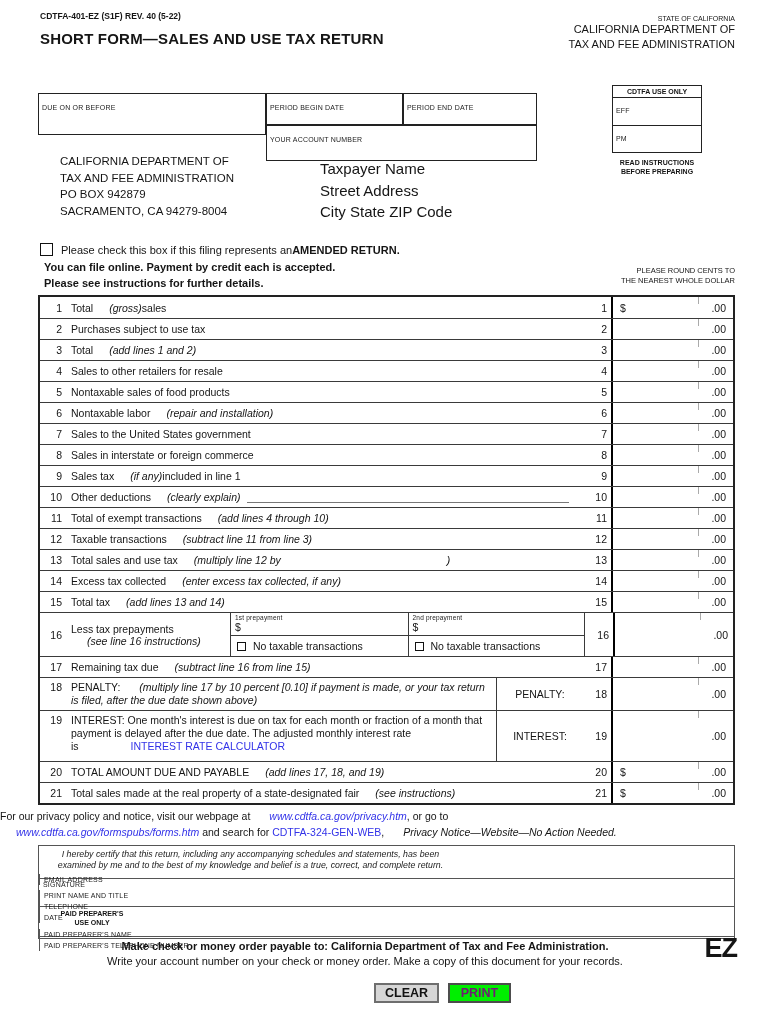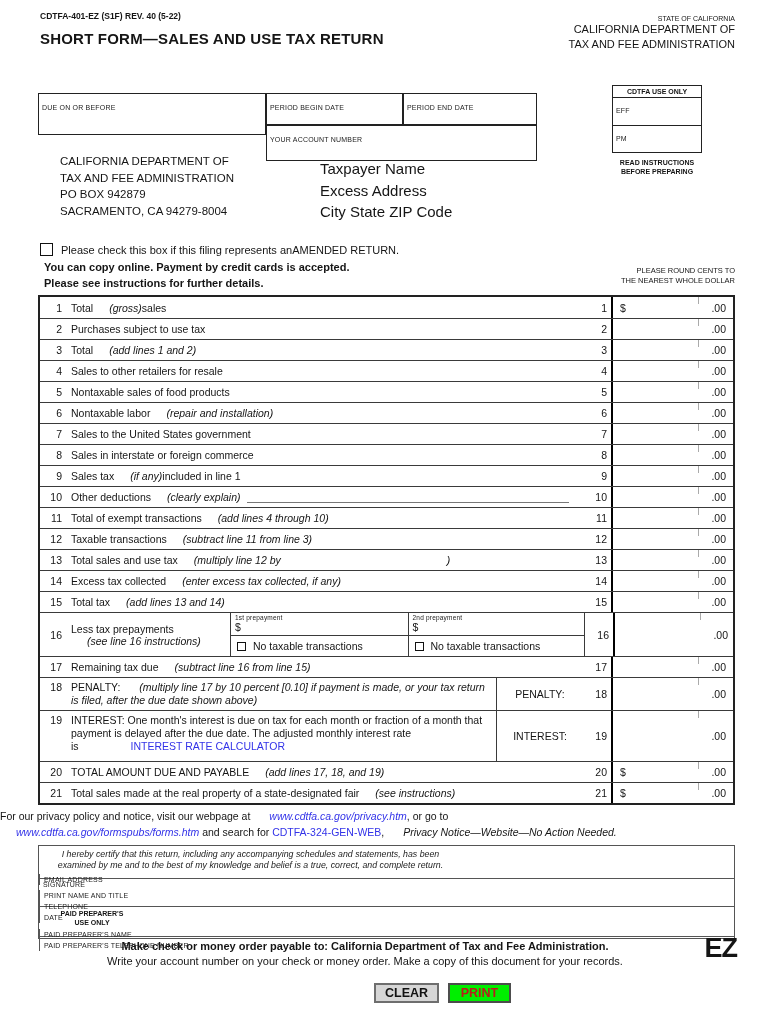--- a/index.html
+++ b/index.html
@@ -2,21 +2,21 @@
 <html><head>
 <meta charset="utf-8">
 <style>
   * { margin:0; padding:0; box-sizing:border-box; }
   body { background:#888; }
   .page { position:relative; width:770px; height:1024px; background:#fff;
           font-family:"Liberation Sans", sans-serif; color:#151515; margin:0 auto; overflow:hidden; }
   .abs { position:absolute; }
   .lbl { font-size:7px; letter-spacing:.2px; color:#222; }
   .it { font-style:italic;padding-left:16px; }
-  .b { font-weight:normal; }
+  .b { font-weight:bold; }
 
   
   .form-no { left:40px; top:11px; font-size:8.5px; font-weight:600; }
   .form-title { left:40px; top:30px; font-size:15px; font-weight:bold; letter-spacing:.2px; }
   .hdr-right { right:35px; top:15px; text-align:right; }
   .state-line { font-size:7px; }
   .dept-line { font-size:11px; line-height:15px; }
 
   
   .box { border:1.5px solid #222; position:absolute; padding:2px 3px; }
@@ -83,21 +83,21 @@
               align-items:center; justify-content:center; line-height:9px; }
 
   
   .foot1 { left:35px; width:660px; text-align:center; font-size:11px; font-weight:bold; }
   .foot2 { left:35px; width:660px; text-align:center; font-size:11px; }
   .ez { right:33px; top:933px; font-size:27px; font-weight:bold; letter-spacing:-1px; }
 
   .btn { position:absolute; height:20px; font-family:"Liberation Sans",sans-serif; font-weight:bold;
          font-size:12.5px; display:flex; align-items:center; justify-content:center; cursor:pointer;margin-left:44px; }
   .btn-clear { left:330px; top:983px; width:65px; background:#d6d6d6; border:2px solid #6e6e6e; color:#111; }
-  .btn-print { left:404px; top:983px; width:63px; background:#00ef00; border:2px solid #4d4d4d; color:#b91c1c; }
+  .btn-print { left:404px; top:983px; width:63px; background:#00ef00; border:2px solid #4d4d4d; color:#701a75; }
 </style>
 </head>
 <body>
 
 <div class="page">
 
   <div class="abs form-no">CDTFA-401-EZ (S1F) REV. 40 (5-22)</div>
   <div class="abs form-title">SHORT FORM—SALES AND USE TAX RETURN</div>
   <div class="abs hdr-right">
     <div class="state-line">STATE OF CALIFORNIA</div>
@@ -132,30 +132,30 @@
     <div>BEFORE PREPARING</div>
   </div>
 
   <div class="abs addr">
     <div>CALIFORNIA DEPARTMENT OF</div>
     <div>TAX AND FEE ADMINISTRATION</div>
     <div>PO BOX 942879</div>
     <div>SACRAMENTO, CA 94279-8004</div>
   </div>
   <div class="abs taxpayer" style="top:160px;">Taxpayer Name</div>
-  <div class="abs taxpayer" style="top:182px;">Excess Address</div>
+  <div class="abs taxpayer" style="top:182px;">Street Address</div>
   <div class="abs taxpayer" style="top:203px;">City State ZIP Code</div>
 
   <div class="abs amended-row">
     <span class="chk" style="width:13px;height:13px;margin-right:8px;"></span>
     <span>Please check this box if this filing represents an </span>
     <span class="b">AMENDED RETURN.</span>
   </div>
 
-  <div class="abs intro" style="top:261px;">You can copy online. Payment by credit cards is accepted.</div>
+  <div class="abs intro" style="top:261px;">You can file online. Payment by credit each is accepted.</div>
   <div class="abs intro" style="top:277px;">Please see instructions for further details.</div>
   <div class="abs round-note" style="top:266px;">
     <div>PLEASE ROUND CENTS TO</div>
     <div>THE NEAREST WHOLE DOLLAR</div>
   </div>
 
   <div class="maintable">
 
     <div class="trow h21">
       <div class="desc">

